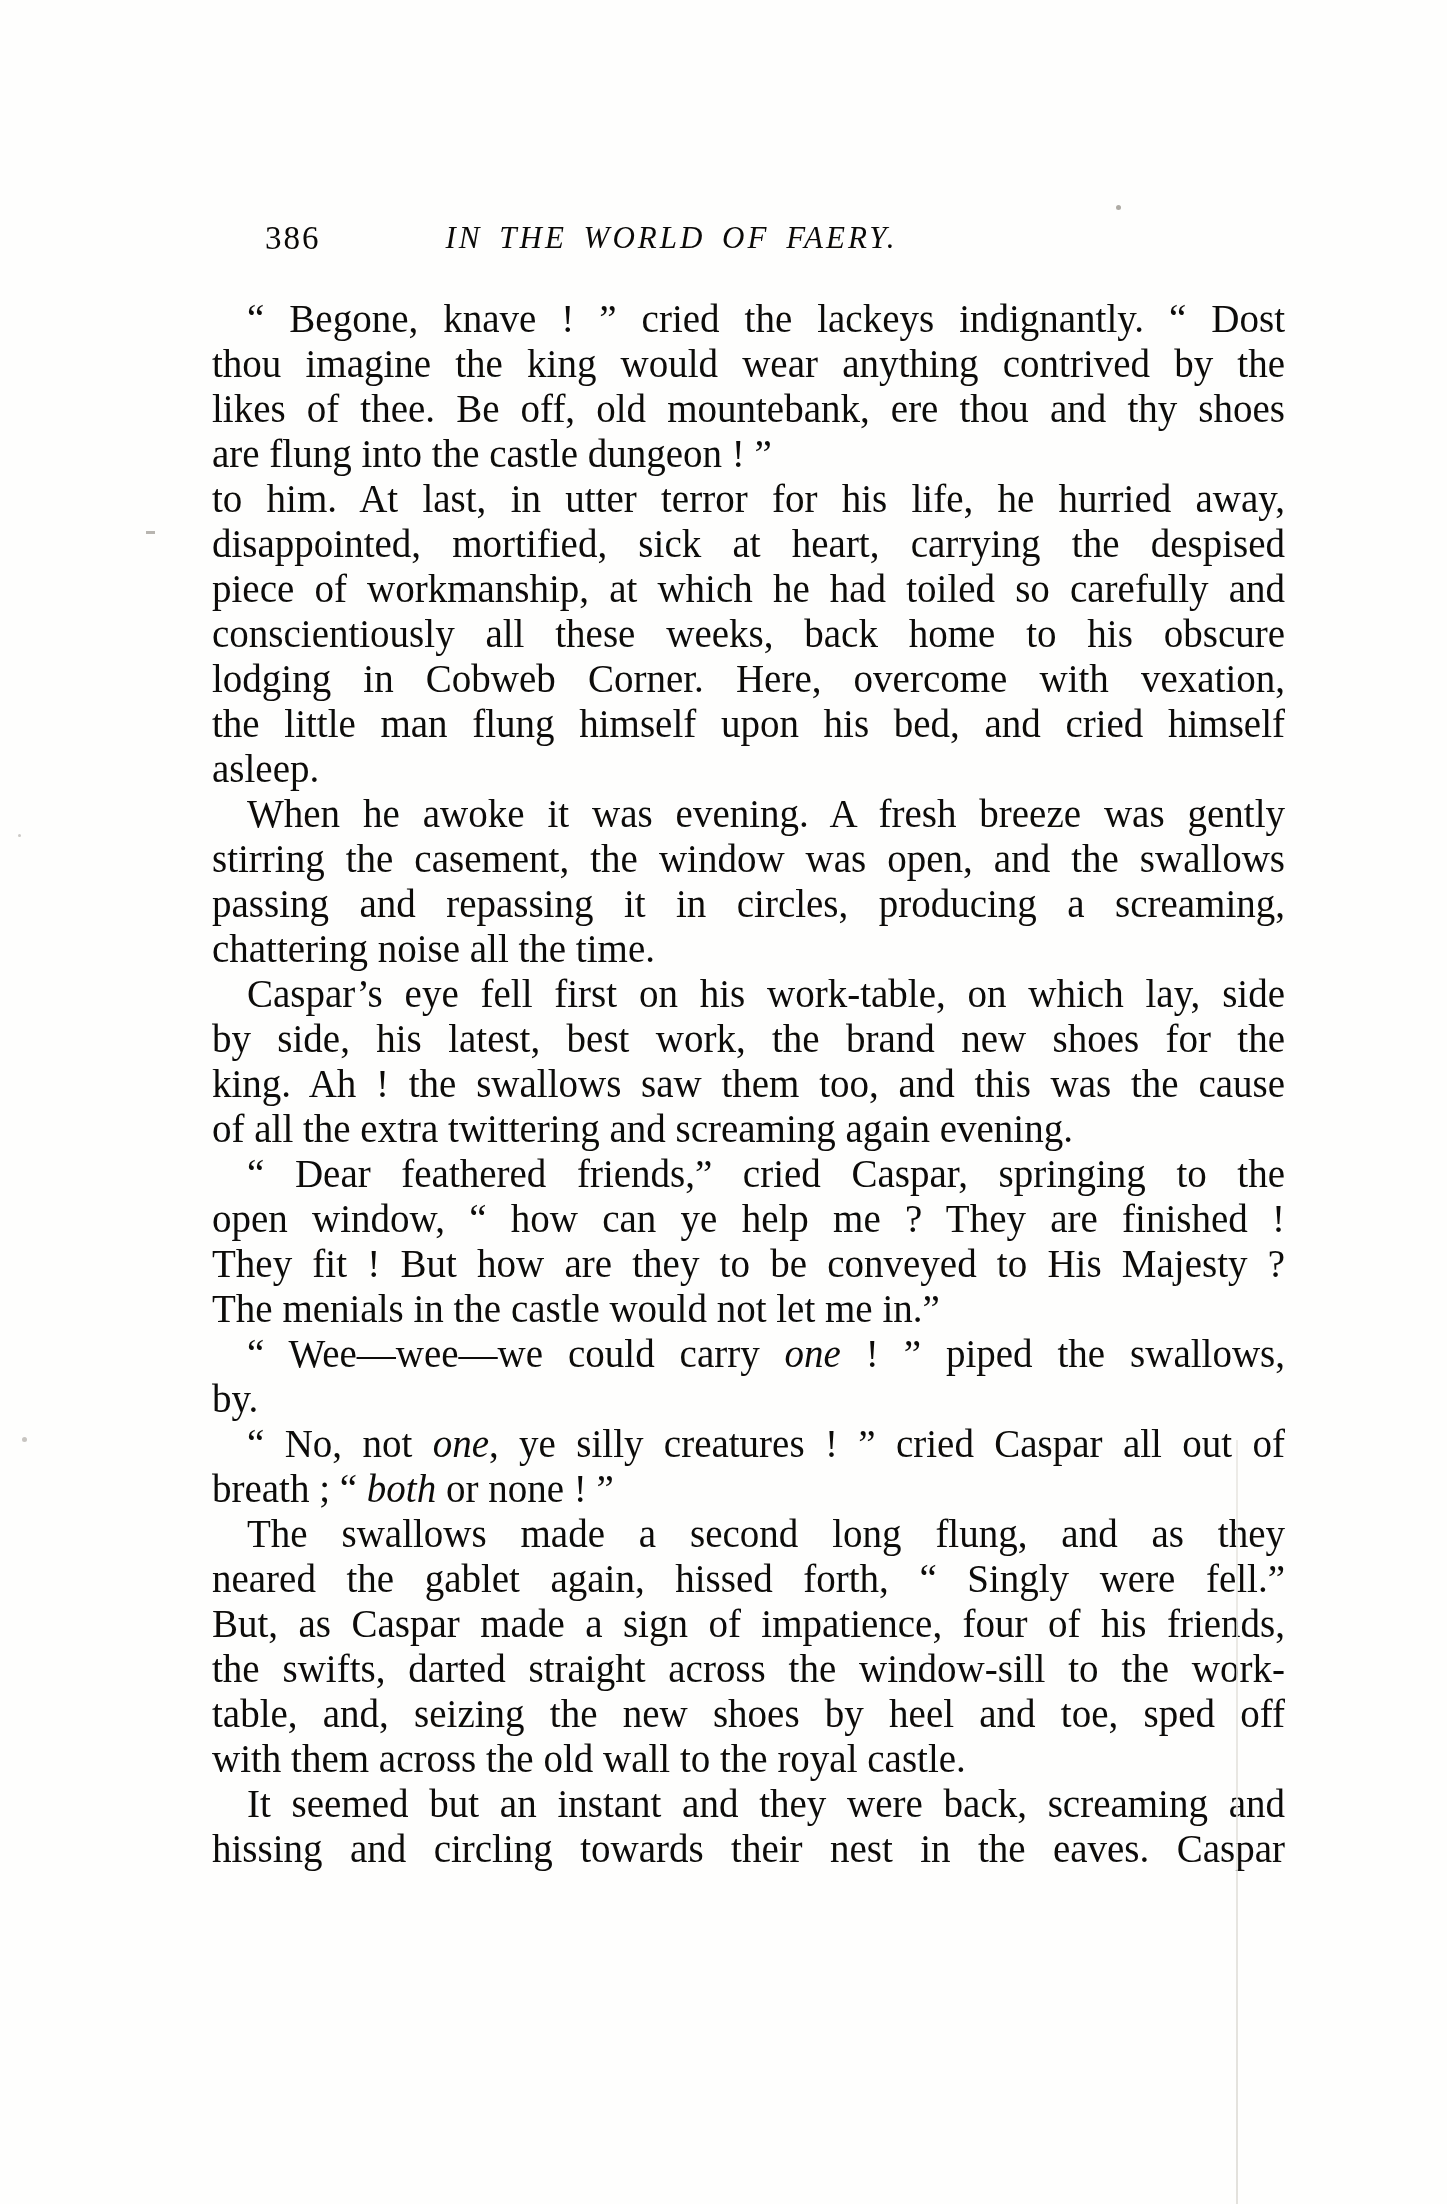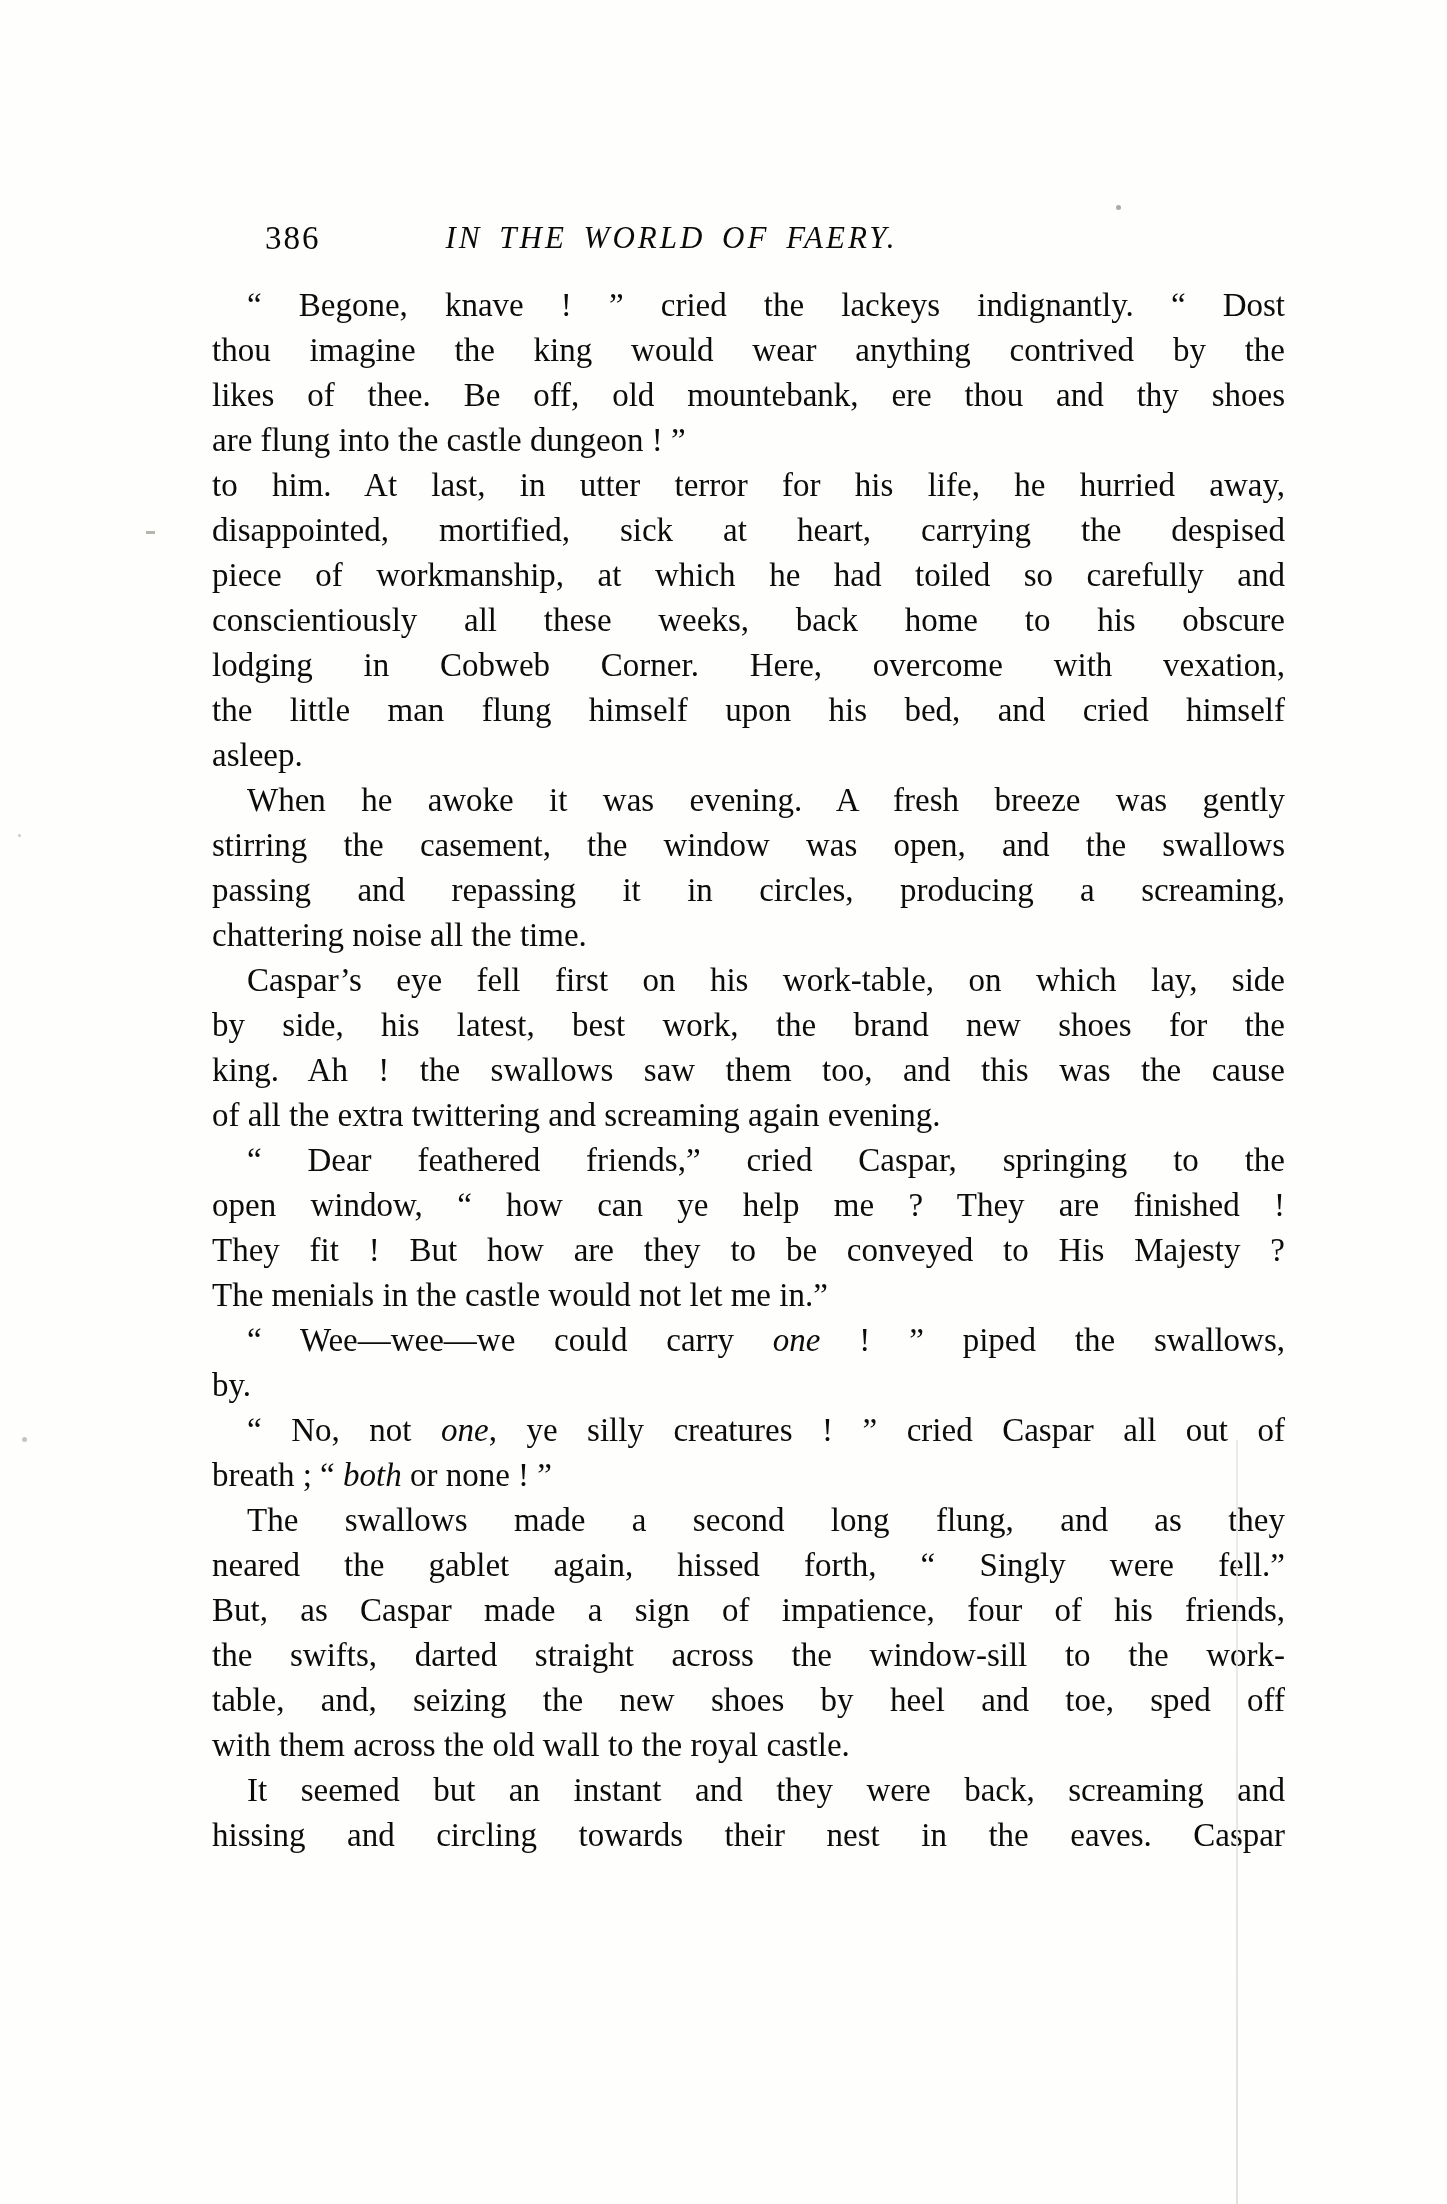--- a/index.html
+++ b/index.html
@@ -45,24 +45,24 @@
     font-style: italic;
     font-weight: normal;
     font-size: 31px;
     letter-spacing: 3px;
     word-spacing: 6px;
     color: #0b0a08;
   }
   
   .text-block {
     position: absolute;
-    top: 283px;
+    top: 296px;
     left: 212px;
     width: 1073px;
-    font-size: 33px;
+    font-size: 39px;
     line-height: 45px;
     color: #0d0c0a;
   }
   .para { margin: 0; padding: 0; }
   .line {
     text-align: justify;
     text-align-last: justify;
   }
   .line.first { text-indent: 35px; }
   .line.last  { text-align-last: left; }

